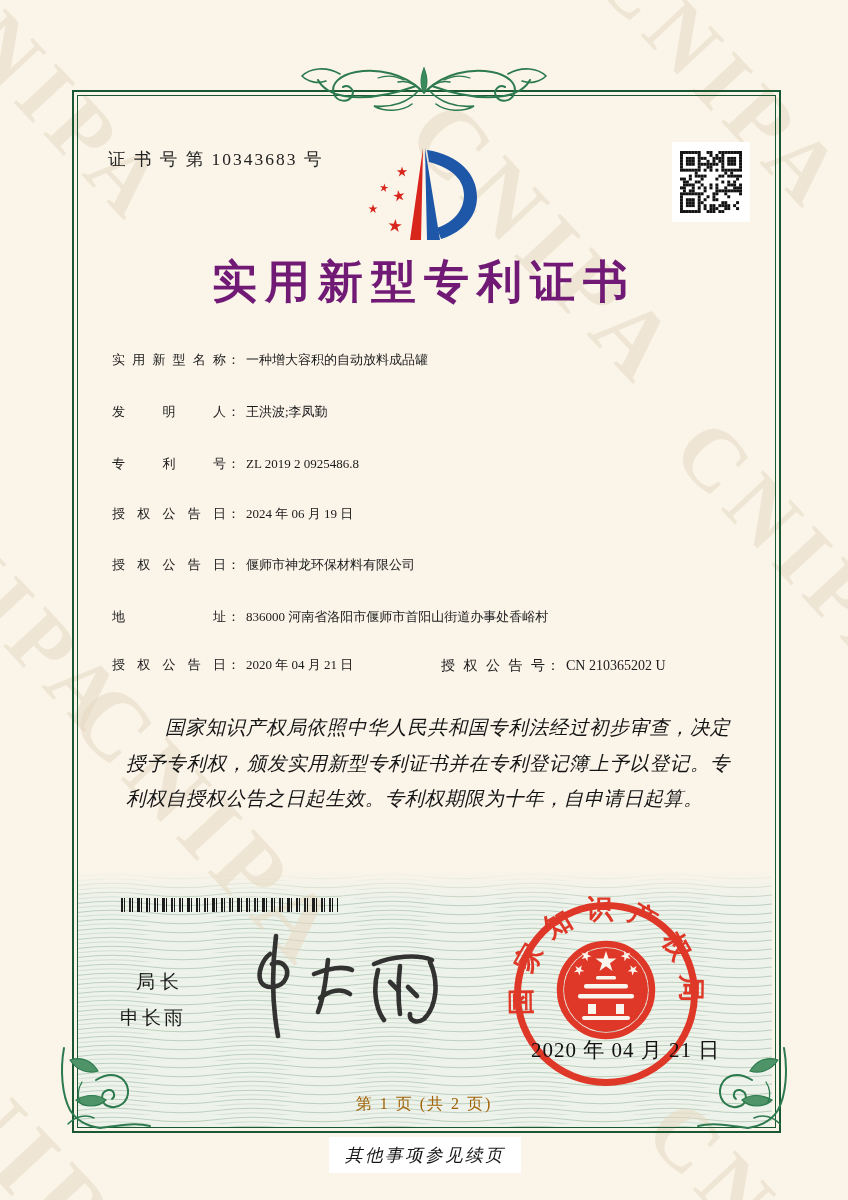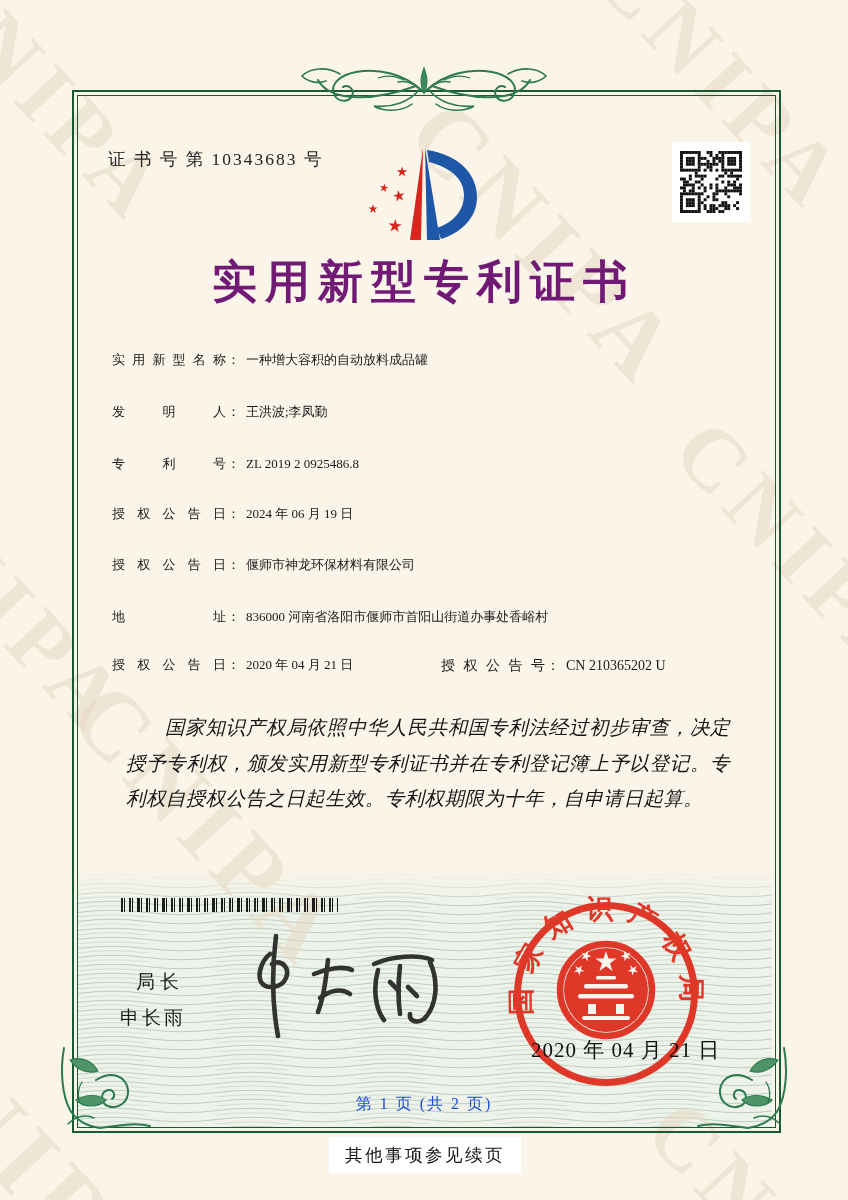--- a/index.html
+++ b/index.html
@@ -48,23 +48,23 @@
       background:repeating-linear-gradient(90deg,
         #1c1c1c 0 2px,transparent 2px 3px,#1c1c1c 3px 4px,transparent 4px 8px,
         #242424 8px 10px,transparent 10px 11px,#101010 11px 12px,transparent 12px 16px,
         #1c1c1c 16px 19px,transparent 19px 20px,#161616 20px 21px,transparent 21px 25px)}
   .dtitle{position:absolute;left:136px;top:969px;font-size:19px;letter-spacing:5px}
   .dname{position:absolute;left:120px;top:1005px;font-size:19px;letter-spacing:3px}
   .sig{position:absolute;left:232px;top:926px}
   .seal{position:absolute;left:500px;top:896px;opacity:.93}
   .sealdate{position:absolute;left:531px;top:1036px;font-size:21px;letter-spacing:1px;color:#111}
   .pageinfo{position:absolute;left:0;top:1094px;width:100%;text-align:center;
-      font-size:16px;letter-spacing:2px;color:#1d4ed8}
+      font-size:16px;letter-spacing:2px;color:#a16207}
   .contnote{position:absolute;left:329px;top:1137px;background:#fff;padding:6px 16px;
-      font-size:17.5px;letter-spacing:2.5px;color:#161616}
+      font-size:17.5px;font-style:italic;letter-spacing:2.5px;color:#161616}
 </style>
 </head>
 <body>
 
 <div class="wm-layer">
   <span class="wm wm1">CNIPA</span>
   <span class="wm wm2">CNIPA</span>
   <span class="wm wm3">CNIPA</span>
   <span class="wm wm4">CNIPA</span>
   <span class="wm wm5">CNIPA</span>

